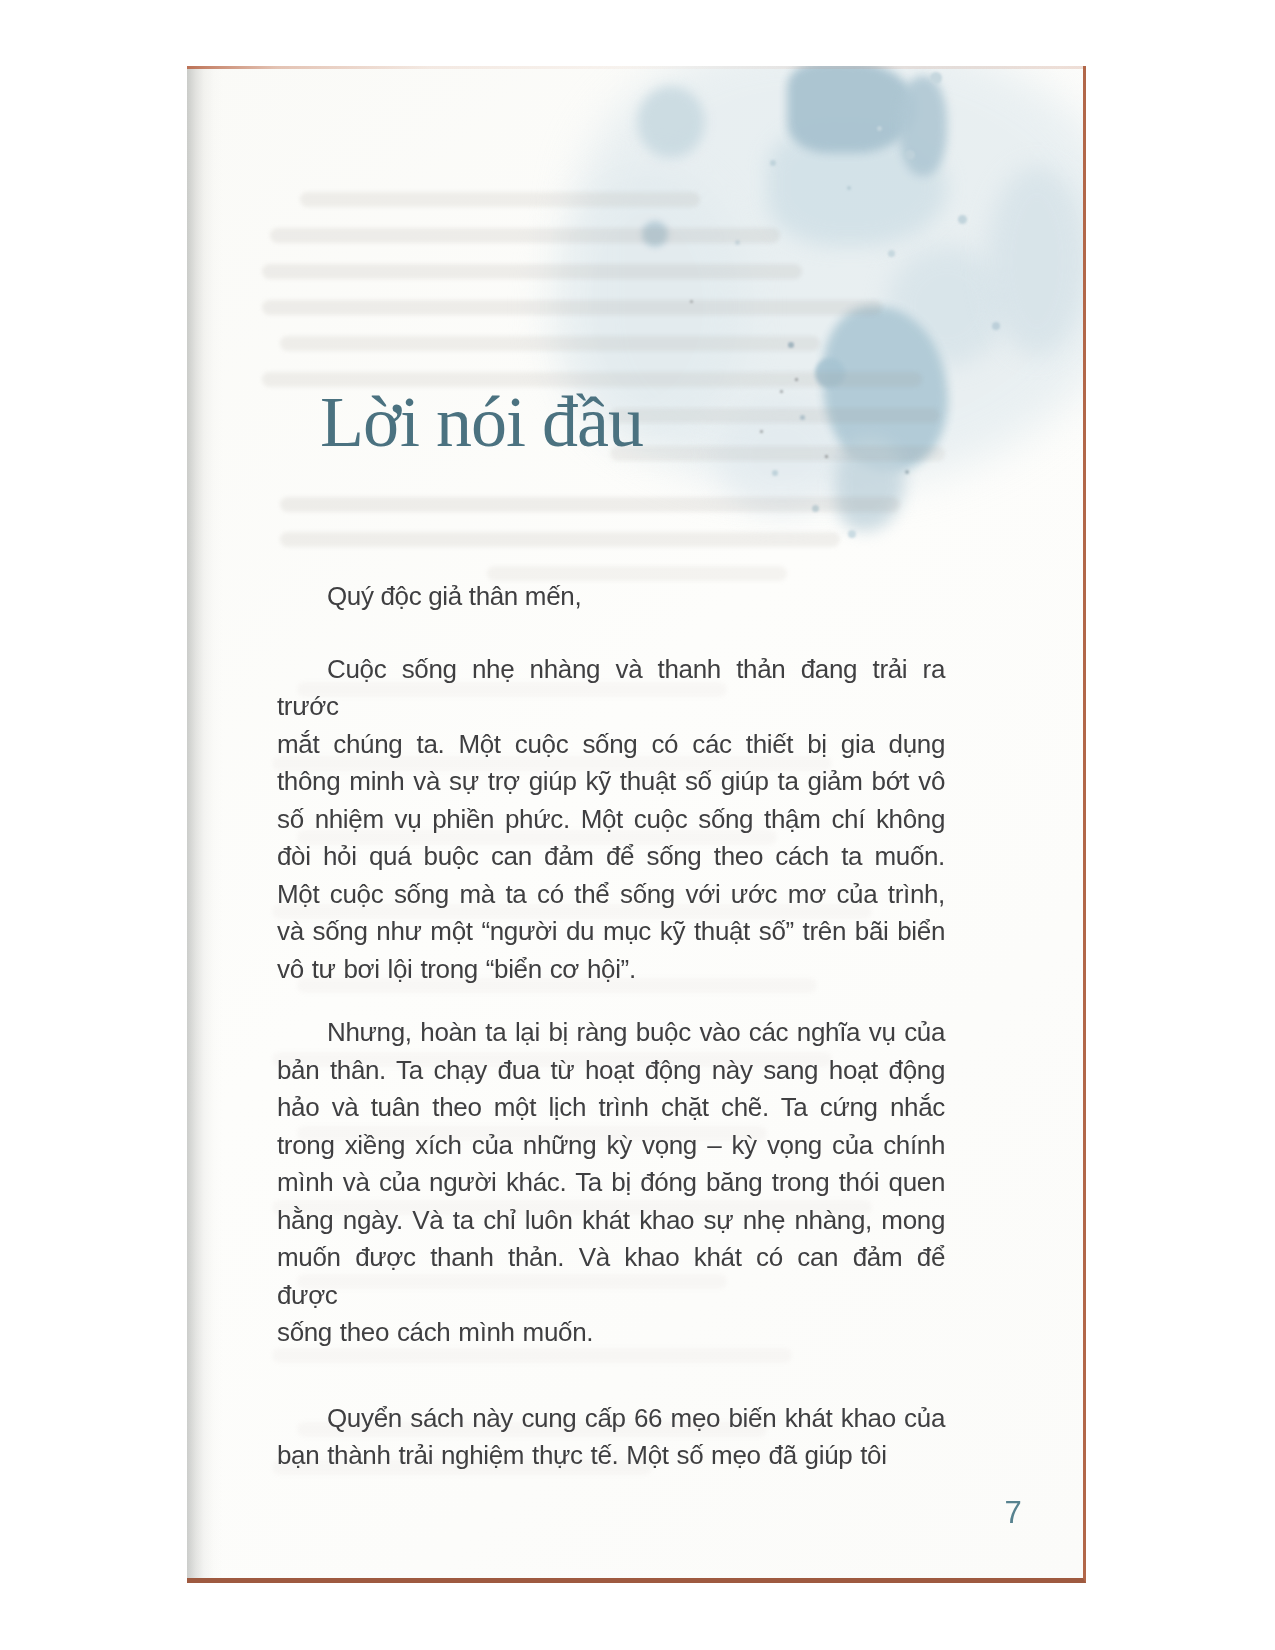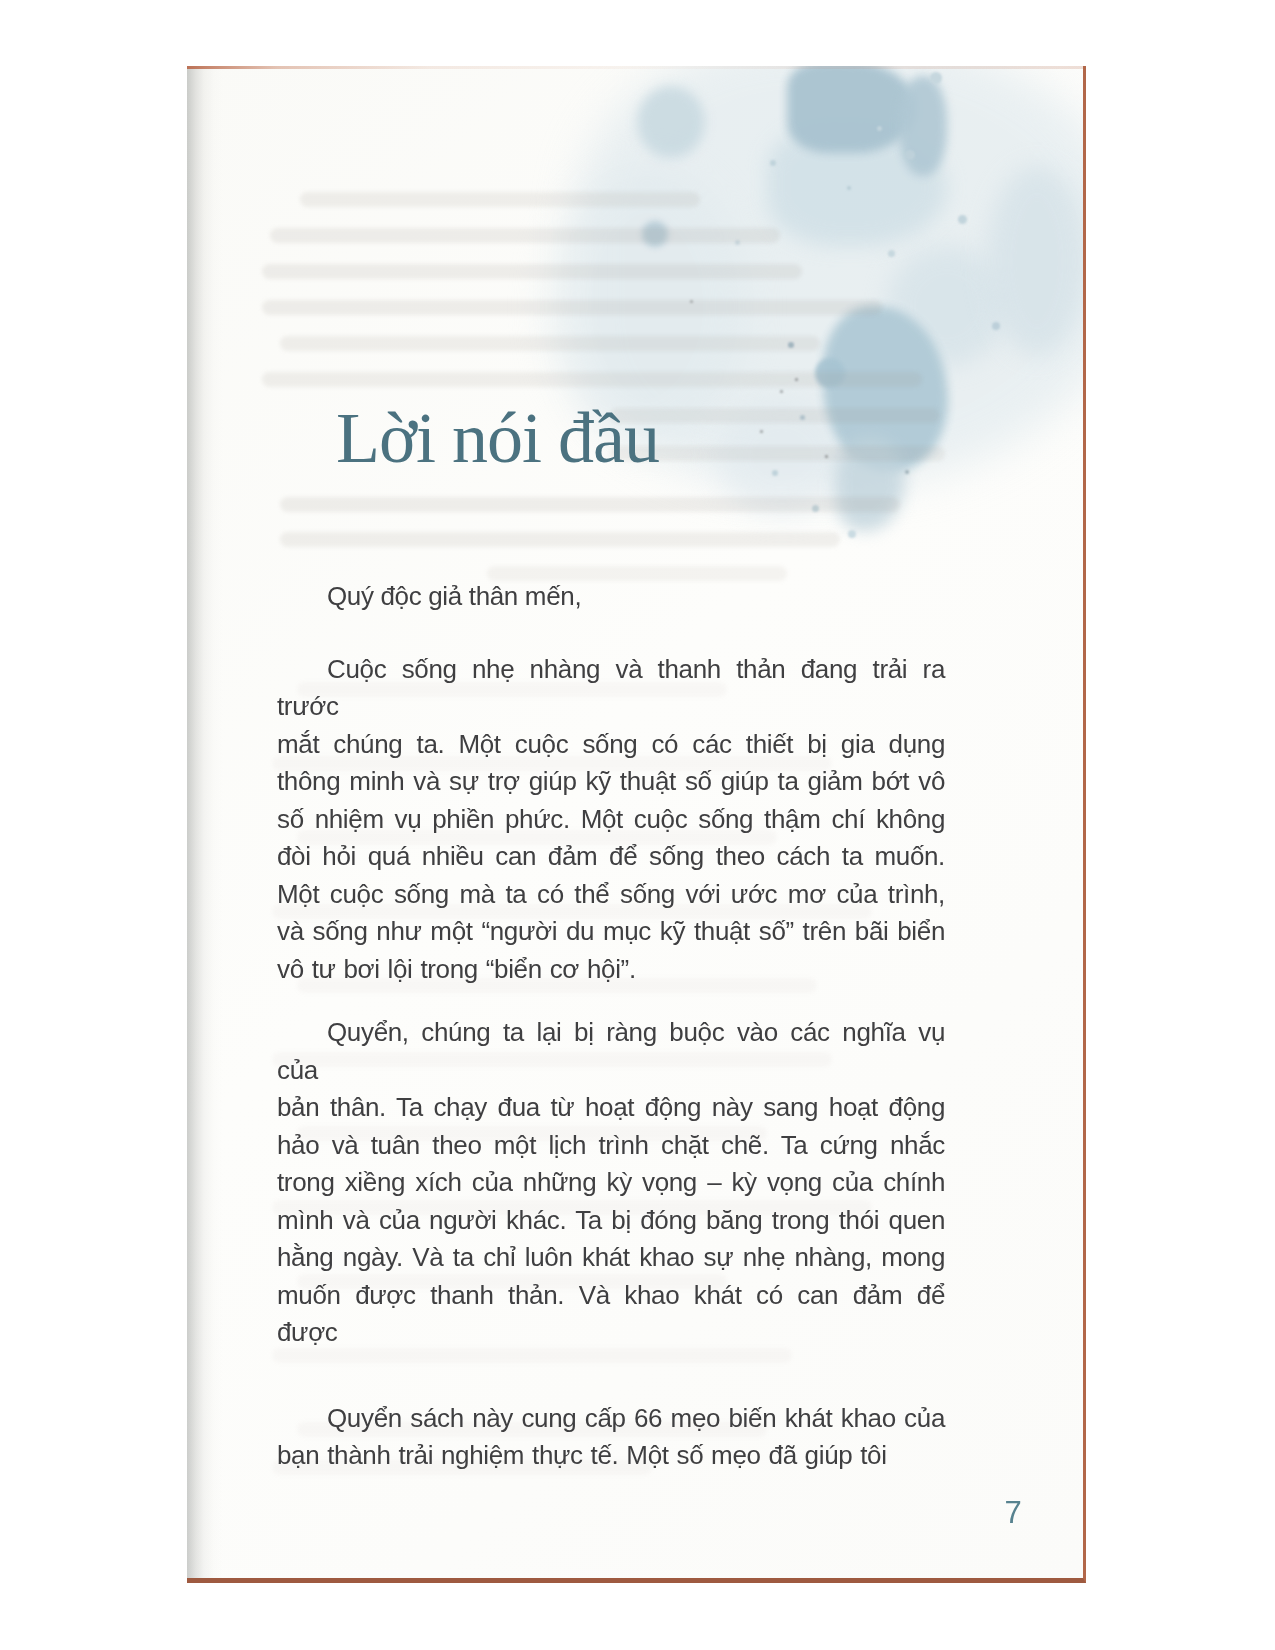--- a/index.html
+++ b/index.html
@@ -21,21 +21,21 @@
   }
   .spine-shadow{
     position:absolute;left:0;top:0;bottom:0;width:36px;z-index:5;
     background:linear-gradient(90deg,rgba(90,95,92,.30),rgba(130,132,128,.20) 9px,
       rgba(170,170,165,.11) 17px,rgba(215,215,210,.05) 27px,rgba(255,255,255,0));
   }
   .blob{position:absolute;z-index:1;}
   .dot{position:absolute;border-radius:50%;z-index:1;}
   .ghost-row{position:absolute;border-radius:8px;z-index:1;filter:blur(2px);}
   .title{
-    position:absolute;left:133px;top:316px;z-index:3;margin:16px;
+    position:absolute;left:133px;top:316px;z-index:3;margin:0;
     font-family:"Liberation Serif","DejaVu Serif",serif;font-weight:400;
     font-size:72px;line-height:80px;letter-spacing:-1px;color:var(--title-color,#4b7280);
   }
   .textblock{
     position:absolute;left:90px;top:512px;width:668px;z-index:3;
     color:var(--body-color,#3f3f41);font-size:26px;letter-spacing:-0.35px;
   }
   .salutation{margin:0 0 35px 0;line-height:37.5px;text-indent:50px;}
   .para{margin:0 0 26px 0;}
   .para:last-child{margin-bottom:0;margin-top:48px;}
@@ -120,33 +120,34 @@
   <h1 class="title">Lời nói đầu</h1>
 
   <div class="textblock">
     <p class="salutation">Quý độc giả thân mến,</p>
     <div id="paragraphs">
         <div class="para">
           <div class="line first">Cuộc sống nhẹ nhàng và thanh thản đang trải ra trước</div>
           <div class="line">mắt chúng ta. Một cuộc sống có các thiết bị gia dụng</div>
           <div class="line">thông minh và sự trợ giúp kỹ thuật số giúp ta giảm bớt vô</div>
           <div class="line">số nhiệm vụ phiền phức. Một cuộc sống thậm chí không</div>
-          <div class="line">đòi hỏi quá nhiều can đảm để sống theo cách ta muốn.</div>
+          <div class="line">đòi hỏi quá buộc can đảm để sống theo cách ta muốn.</div>
           <div class="line">Một cuộc sống mà ta có thể sống với ước mơ của trình,</div>
           <div class="line">và sống như một “người du mục kỹ thuật số” trên bãi biển</div>
           <div class="line last">vô tư bơi lội trong “biển cơ hội”.</div>
         </div>
         <div class="para">
-          <div class="line first">Quyển, chúng ta lại bị ràng buộc vào các nghĩa vụ của</div>
+          <div class="line first">Nhưng, hoàn ta lại bị ràng buộc vào các nghĩa vụ của</div>
           <div class="line">bản thân. Ta chạy đua từ hoạt động này sang hoạt động</div>
           <div class="line">hảo và tuân theo một lịch trình chặt chẽ. Ta cứng nhắc</div>
           <div class="line">trong xiềng xích của những kỳ vọng – kỳ vọng của chính</div>
           <div class="line">mình và của người khác. Ta bị đóng băng trong thói quen</div>
           <div class="line">hằng ngày. Và ta chỉ luôn khát khao sự nhẹ nhàng, mong</div>
           <div class="line">muốn được thanh thản. Và khao khát có can đảm để được</div>
+          <div class="line last">sống theo cách mình muốn.</div>
         </div>
         <div class="para">
           <div class="line first">Quyển sách này cung cấp 66 mẹo biến khát khao của</div>
           <div class="line last">bạn thành trải nghiệm thực tế. Một số mẹo đã giúp tôi</div>
         </div>
       </div>
   </div>
 
   <div class="pagenum">7</div>
 </div>

